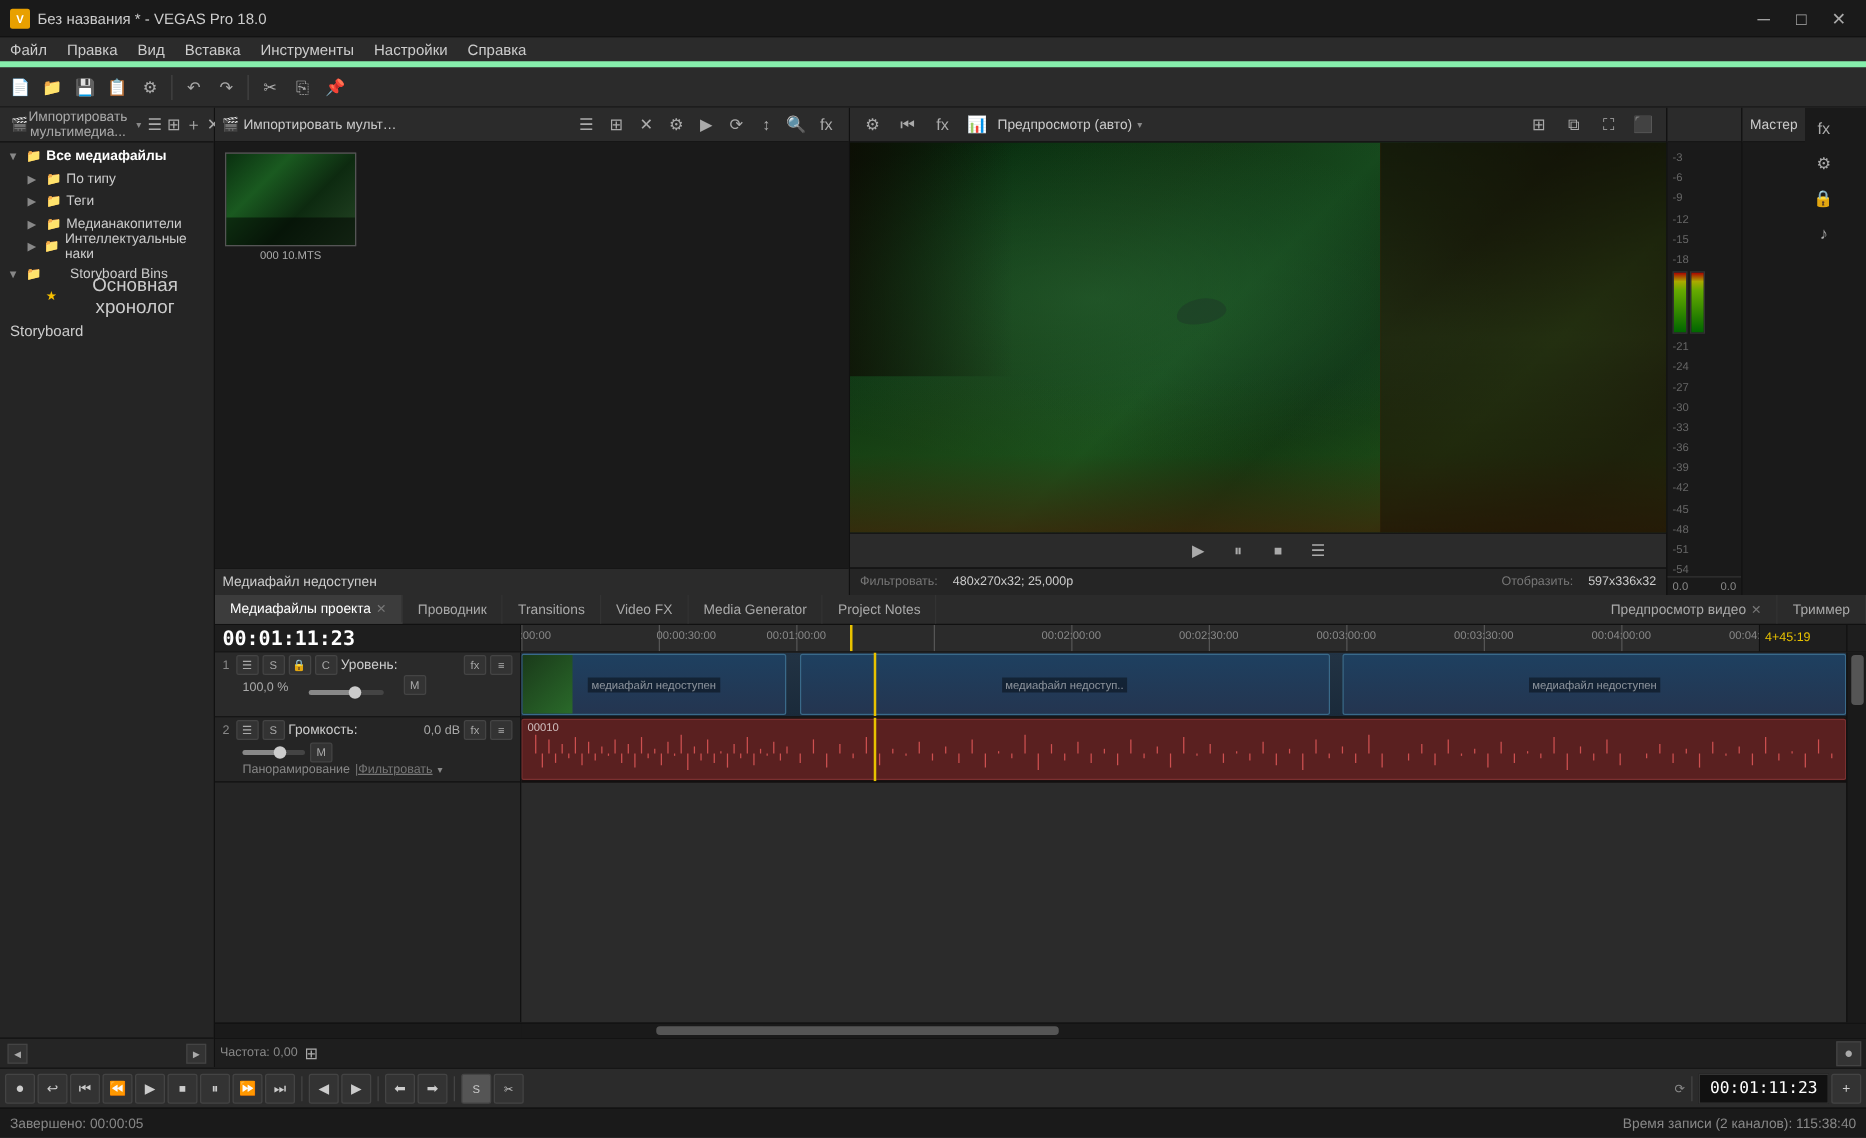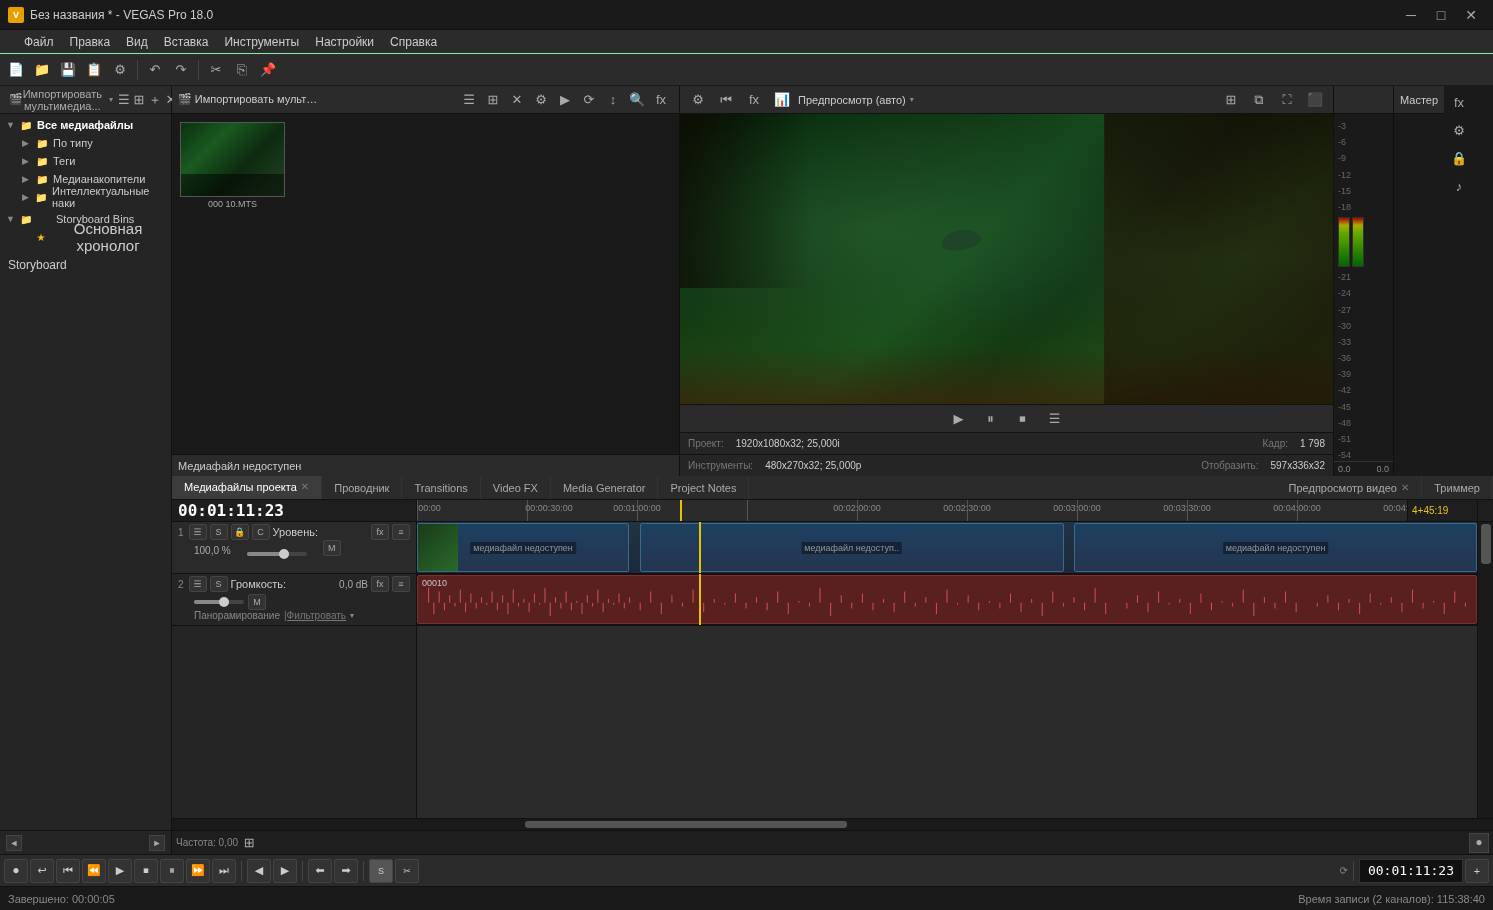--- a/index.html
+++ b/index.html
@@ -46,22 +46,22 @@
       font-size: 14px; cursor: pointer;
       display: flex; align-items: center; justify-content: center;
     }
 
     
     #menu-bar {
       height: 24px;
       background: #2b2b2b;
       display: flex;
       align-items: center;
-      padding: 0 16px;
-      border-bottom: 1px solid #86efac;
+      padding: 0 0;
+      border-bottom: 5px solid #86efac;
     }
     .menu-item {
       padding: 2px 8px;
       cursor: pointer;
       font-size: 12px;
       color: #ccc;
       height: 100%;
       display: flex; align-items: center;
     }
 
@@ -770,30 +770,23 @@
               </div>
             </div>
 
             <div id="preview-controls" style="height:28px;background:#2b2b2b;display:flex;align-items:center;justify-content:center;gap:8px;border-top:1px solid #111;">
               <button class="tb-btn">▶</button>
               <button class="tb-btn">⏸</button>
               <button class="tb-btn">⏹</button>
               <button class="tb-btn">☰</button>
             </div>
 
+
             <div style="height:22px;background:#252525;display:flex;align-items:center;padding:0 8px;gap:12px;font-size:10px;color:#888;border-top:1px solid #111;">
-              <span style="color:#777;">Проект:</span>
-              <span style="color:#ccc;">1920x1080x32; 25,000i</span>
-              <div style="flex:1;"></div>
-              <span style="color:#777;">Кадр:</span>
-              <span style="color:#ccc;">1 798</span>
-            </div>
-
-            <div style="height:22px;background:#252525;display:flex;align-items:center;padding:0 8px;gap:12px;font-size:10px;color:#888;border-top:1px solid #111;">
-              <span style="color:#777;">Инструменты:</span>
+              <span style="color:#777;">Фильтровать:</span>
               <span style="color:#ccc;">480x270x32; 25,000p</span>
               <div style="flex:1;"></div>
               <span style="color:#777;">Отобразить:</span>
               <span style="color:#ccc;">597x336x32</span>
             </div>
           </div>
 
           <div id="vu-right">
             <div style="height:28px;background:#2b2b2b;border-bottom:1px solid #111;"></div>
             <div style="flex:1;display:flex;flex-direction:column;overflow:hidden;padding:2px;">

